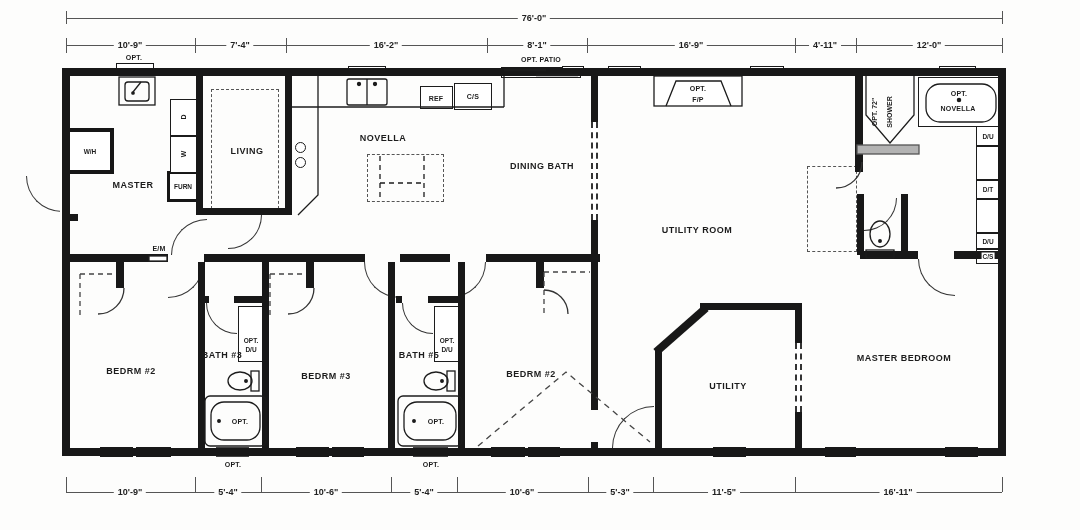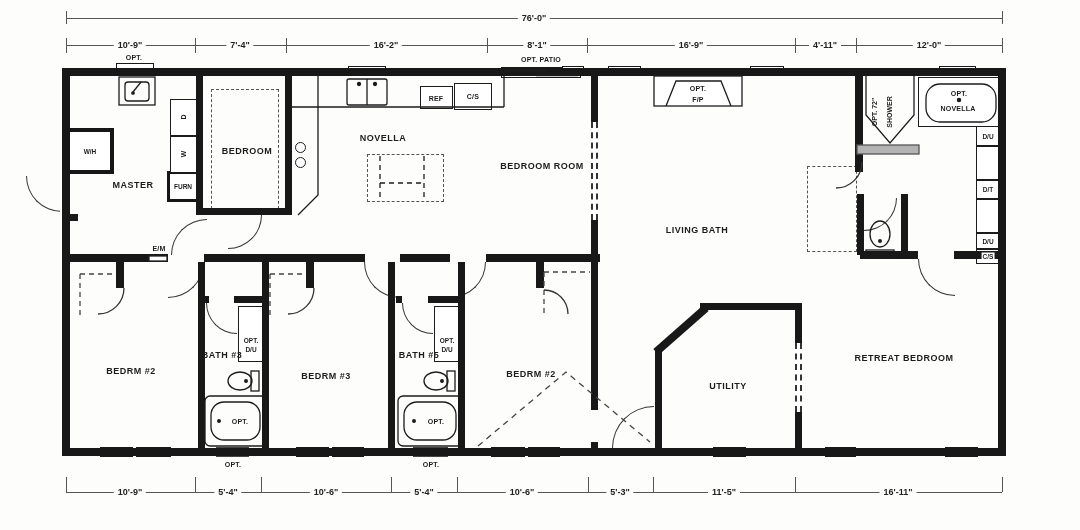--- a/index.html
+++ b/index.html
@@ -227,31 +227,31 @@
   <span class="dim" style="left:130px;top:492px">10'-9"</span>
   <span class="dim" style="left:228px;top:492px">5'-4"</span>
   <span class="dim" style="left:326px;top:492px">10'-6"</span>
   <span class="dim" style="left:424px;top:492px">5'-4"</span>
   <span class="dim" style="left:522px;top:492px">10'-6"</span>
   <span class="dim" style="left:620px;top:492px">5'-3"</span>
   <span class="dim" style="left:724px;top:492px">11'-5"</span>
   <span class="dim" style="left:898px;top:492px">16'-11"</span>
 
   <span class="lbl" style="left:133px;top:185px">MASTER</span>
-  <span class="lbl" style="left:247px;top:151px">BEDROOM</span>
+  <span class="lbl" style="left:247px;top:151px">LIVING</span>
   <span class="lbl" style="left:383px;top:138px">NOVELLA</span>
-  <span class="lbl" style="left:542px;top:166px">BEDROOM ROOM</span>
-  <span class="lbl" style="left:697px;top:230px">LIVING BATH</span>
+  <span class="lbl" style="left:542px;top:166px">DINING BATH</span>
+  <span class="lbl" style="left:697px;top:230px">UTILITY ROOM</span>
   <span class="lbl" style="left:131px;top:371px">BEDRM #2</span>
   <span class="lbl" style="left:222px;top:355px">BATH #3</span>
   <span class="lbl" style="left:326px;top:376px">BEDRM #3</span>
   <span class="lbl" style="left:419px;top:355px">BATH #5</span>
   <span class="lbl" style="left:531px;top:374px">BEDRM #2</span>
   <span class="lbl" style="left:728px;top:386px">UTILITY</span>
-  <span class="lbl" style="left:904px;top:358px">RETREAT BEDROOM</span>
+  <span class="lbl" style="left:904px;top:358px">MASTER BEDROOM</span>
 
   <span class="lbl-s" style="left:134px;top:57px">OPT.</span>
   <span class="lbl-xs" style="left:90px;top:151px">W/H</span>
   <span class="vlbl" style="left:183px;top:117px">D</span>
   <span class="vlbl" style="left:183px;top:154px">W</span>
   <span class="lbl-xs" style="left:183px;top:186px">FURN</span>
   <span class="lbl-s" style="left:159px;top:248px">E/M</span>
   <span class="lbl-s" style="left:436px;top:98px">REF</span>
   <span class="lbl-s" style="left:473px;top:96px">C/S</span>
   <span class="lbl-s" style="left:541px;top:59px">OPT. PATIO</span>

